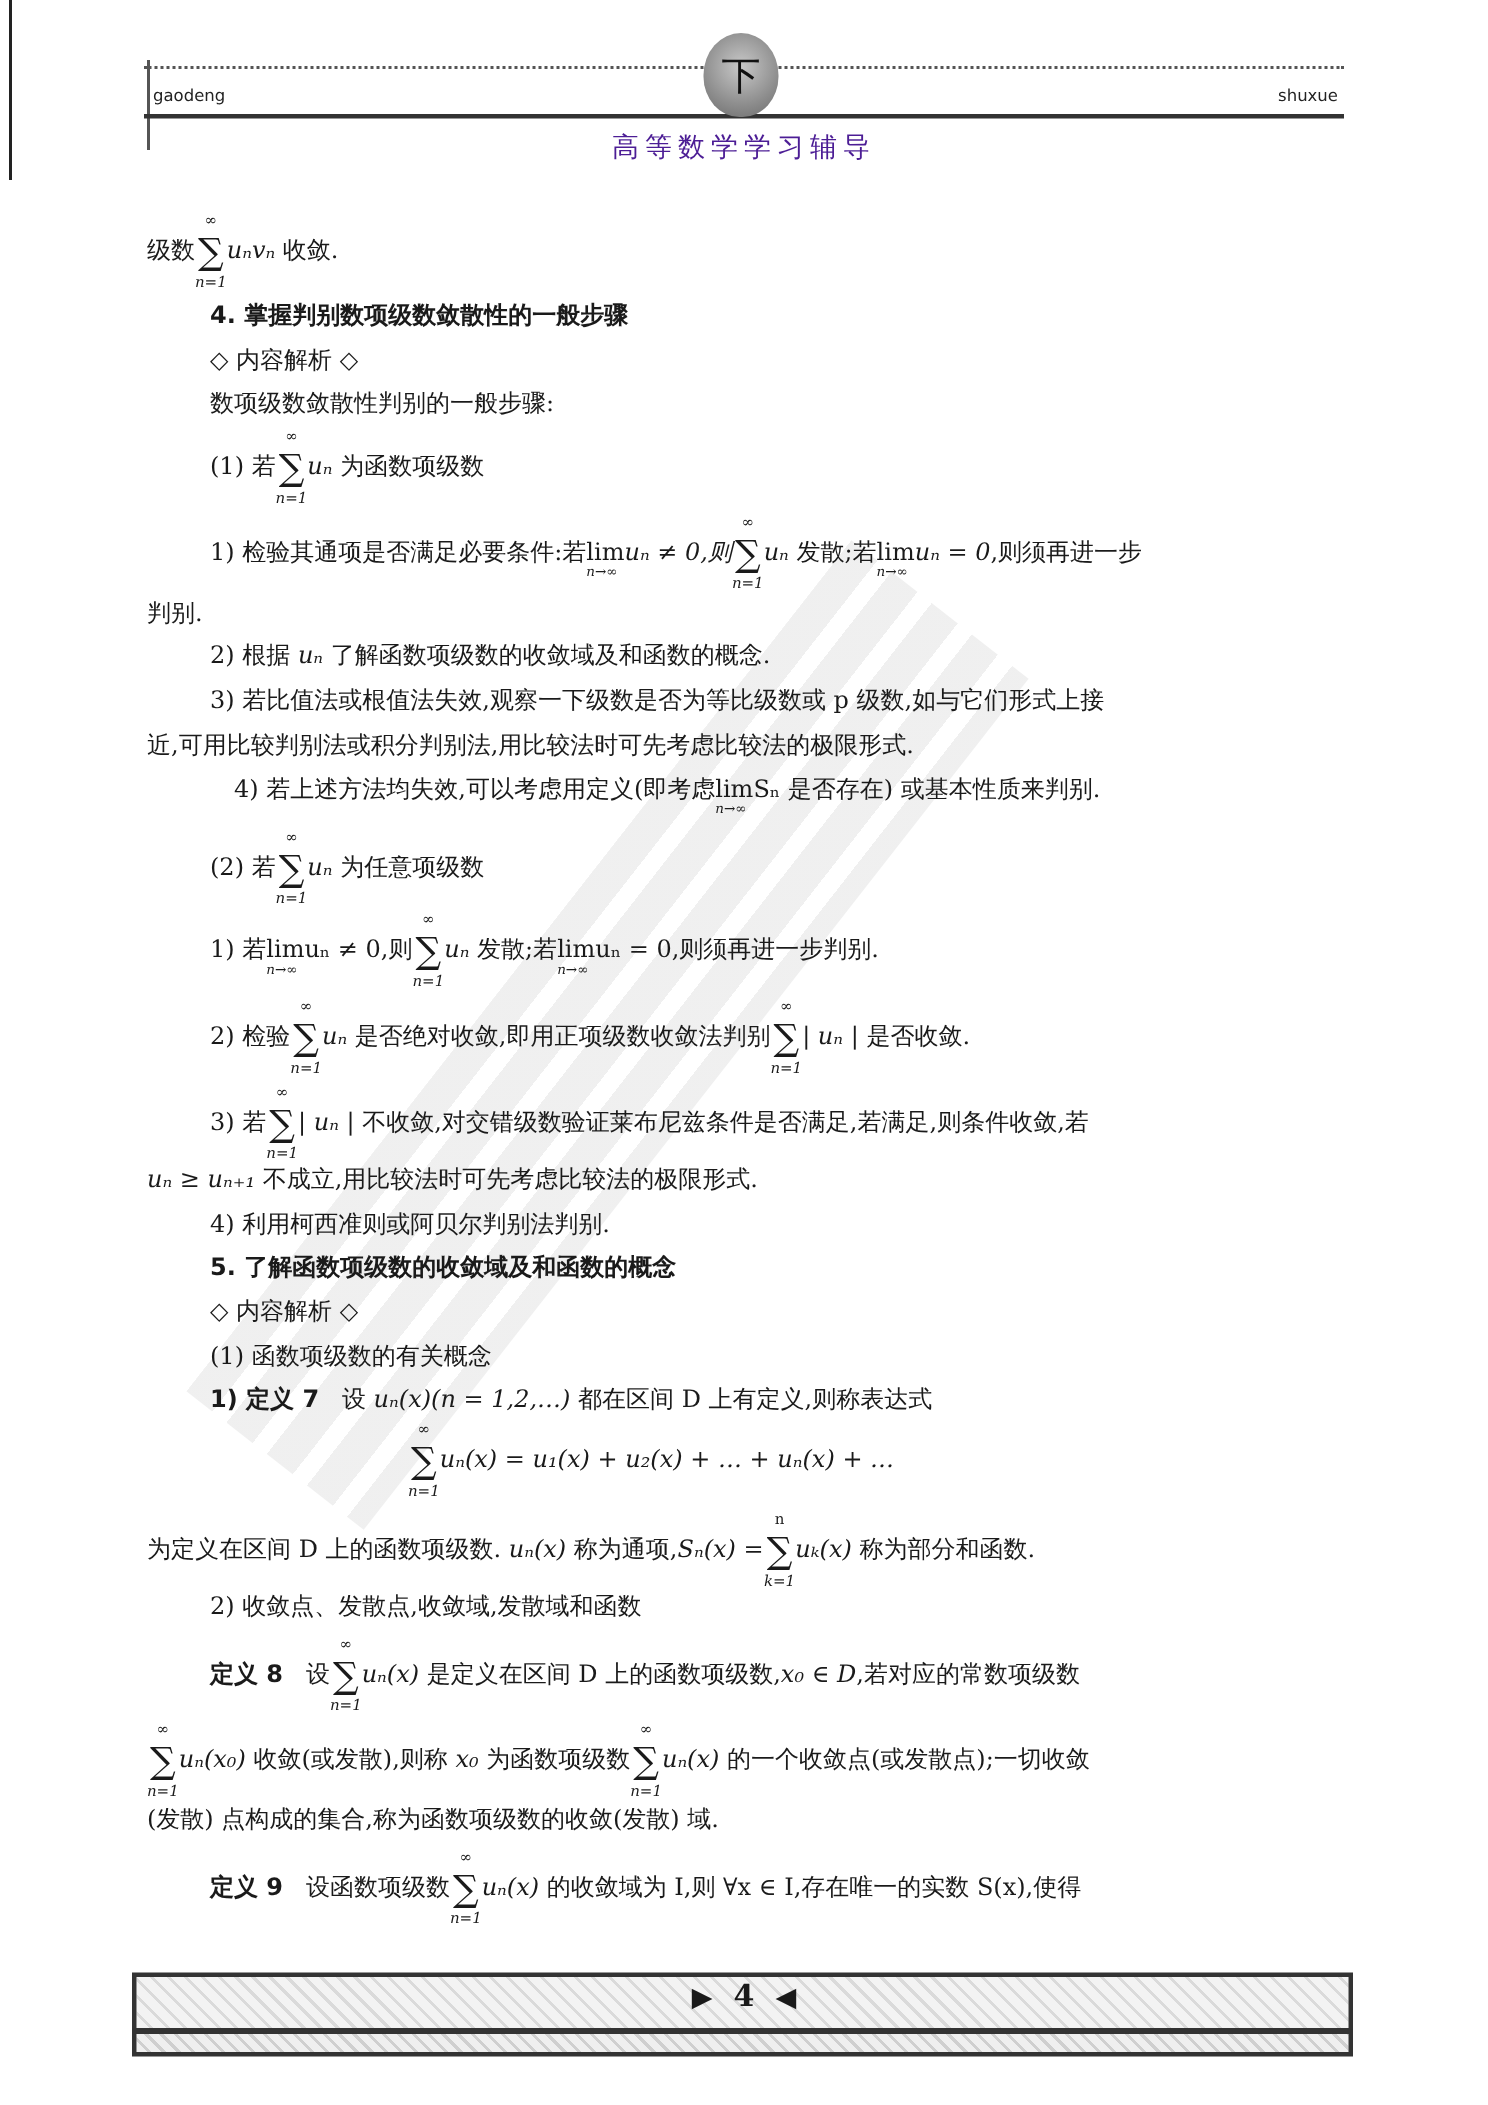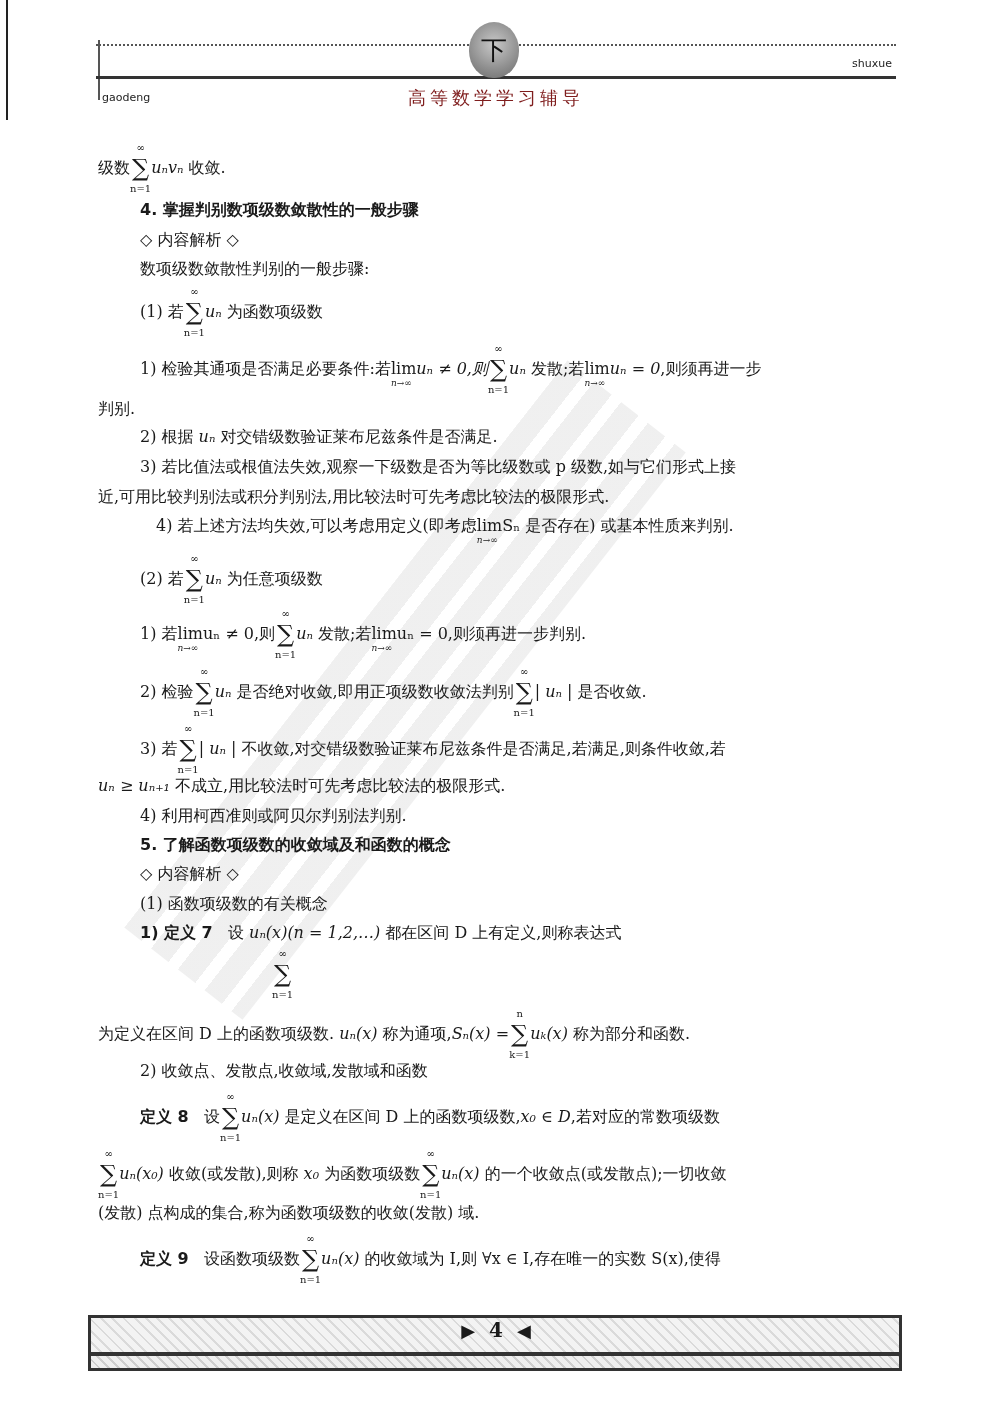--- a/index.html
+++ b/index.html
@@ -4,35 +4,35 @@
 <style>
   html, body { margin: 0; padding: 0; background: #ffffff; }
   body { width: 992px; height: 1403px; position: relative; overflow: hidden;
          font-family: "DejaVu Serif", "Liberation Serif", serif; color: #1a1a1a; }
   .abs { position: absolute; }
   .left-rule { left: 6px; top: 0; width: 2px; height: 120px; background: #222; }
   .left-tick { left: 6px; width: 2px; background: #333; }
   .header-box { left: 96px; top: 44px; width: 800px; height: 30px;
                 border-top: 2px dotted #555; border-bottom: 3px solid #333; }
   .header-box .side { position: absolute; top: 11px; font-family: "DejaVu Sans", sans-serif; font-size: 11px; color: #222; }
-  .header-box .l { left: 6px; margin-top: 34px; }
+  .header-box .l { left: 6px; }
   .header-box .r { right: 4px; }
   .volume-badge { left: 469px; top: 22px; width: 50px; height: 56px; border-radius: 50% 50% 48% 48%;
                   background: radial-gradient(circle at 50% 40%, #c8c8c8, #8e8e8e 60%, #6a6a6a);
                   display: flex; align-items: center; justify-content: center;
                   font-size: 26px; color: #111; font-family: "DejaVu Serif", serif; }
   .book-title { left: 0; width: 992px; top: 86px; text-align: center; font-size: 18px; letter-spacing: 4px;
-                font-family: "DejaVu Sans", sans-serif; color: #7f1d1d; }
+                font-family: "DejaVu Sans", sans-serif; color: #4c1d95; }
   .line { position: absolute; font-size: 16px; line-height: 22px; white-space: nowrap; }
   .bold { font-weight: bold; font-family: "DejaVu Sans", sans-serif; }
   .m { font-style: italic; font-family: "DejaVu Serif", serif; }
   .sum { display: inline-block; position: relative; text-align: center; vertical-align: middle; margin: 0 2px; }
   .sum .op { font-size: 24px; line-height: 24px; display: block; }
   .sum .up { position: absolute; top: -14px; left: 0; right: 0; font-size: 10px; line-height: 12px; }
-  .sum .lo { position: absolute; bottom: -15px; left: -6px; right: -6px; font-size: 10px; line-height: 12px; }
+  .sum .lo { position: absolute; bottom: -15px; left: -6px; right: -6px; font-size: 10px; line-height: 12px; font-style: italic; }
   .lim { display: inline-block; position: relative; }
   .lim .lo { position: absolute; bottom: -14px; left: 0; font-size: 9px; font-style: italic; white-space: nowrap; }
   .watermark { left: 330px; top: 330px; width: 150px; height: 720px; transform: rotate(38deg); transform-origin: center;
                background: repeating-linear-gradient(90deg, rgba(170,170,170,0.18) 0 22px, rgba(255,255,255,0) 22px 34px); }
   .footer-bar { left: 88px; top: 1315px; width: 808px; height: 34px; border: 3px solid #333;
                 background: repeating-linear-gradient(45deg, #f3f3f3 0 6px, #dadada 6px 8px); }
   .footer-bar2 { left: 88px; top: 1353px; width: 808px; height: 12px; border: 3px solid #333;
                  background: repeating-linear-gradient(45deg, #efefef 0 5px, #cfcfcf 5px 7px); }
   .page-num { left: 0; width: 992px; top: 1318px; text-align: center; font-size: 20px; font-weight: bold; }
   .tri { display: inline-block; font-size: 18px; margin: 0 14px; }
@@ -63,21 +63,21 @@
 <div class="line" style="left:140px;top:300px">
   <span>(1) 若</span><span class="sum"><span class="up">∞</span><span class="op">∑</span><span class="lo">n=1</span></span><span class="m">uₙ</span><span> 为函数项级数</span>
 </div>
 
 <div class="line" style="left:140px;top:357px">
   <span>1) 检验其通项是否满足必要条件:若</span><span class="lim"><span>lim</span><span class="lo">n→∞</span></span><span class="m">uₙ ≠ 0,则</span><span class="sum"><span class="up">∞</span><span class="op">∑</span><span class="lo">n=1</span></span><span class="m">uₙ</span><span> 发散;若</span><span class="lim"><span>lim</span><span class="lo">n→∞</span></span><span class="m">uₙ = 0</span><span>,则须再进一步</span>
 </div>
 <div class="line" style="left:98px;top:398px">判别.</div>
 
 <div class="line" style="left:140px;top:426px">
-  <span>2) 根据 </span><span class="m">uₙ</span><span> 对交错级数验证莱布尼兹条件是否满足.</span>
+  <span>2) 根据 </span><span class="m">uₙ</span><span> 了解函数项级数的收敛域及和函数的概念.</span>
 </div>
 <div class="line" style="left:140px;top:456px">3) 若比值法或根值法失效,观察一下级数是否为等比级数或 p 级数,如与它们形式上接</div>
 <div class="line" style="left:98px;top:486px">近,可用比较判别法或积分判别法,用比较法时可先考虑比较法的极限形式.</div>
 <div class="line" style="left:156px;top:515px">
   <span>4) 若上述方法均失效,可以考虑用定义(即考虑</span><span class="lim"><span>limSₙ</span><span class="lo">n→∞</span></span><span> 是否存在) 或基本性质来判别.</span>
 </div>
 
 <div class="line" style="left:140px;top:567px">
   <span>(2) 若</span><span class="sum"><span class="up">∞</span><span class="op">∑</span><span class="lo">n=1</span></span><span class="m">uₙ</span><span> 为任意项级数</span>
 </div>
@@ -99,21 +99,21 @@
 <div class="line" style="left:140px;top:805px">4) 利用柯西准则或阿贝尔判别法判别.</div>
 
 <div class="line bold" style="left:140px;top:834px">5. 了解函数项级数的收敛域及和函数的概念</div>
 <div class="line" style="left:140px;top:863px">◇ 内容解析 ◇</div>
 <div class="line" style="left:140px;top:893px">(1) 函数项级数的有关概念</div>
 <div class="line" style="left:140px;top:922px">
   <span class="bold">1) 定义 7</span>&nbsp;&nbsp;&nbsp;<span>设 </span><span class="m">uₙ(x)(n = 1,2,…)</span><span> 都在区间 D 上有定义,则称表达式</span>
 </div>
 
 <div class="line" style="left:272px;top:962px">
-  <span class="sum"><span class="up">∞</span><span class="op">∑</span><span class="lo">n=1</span></span>
+  <span class="sum"><span class="up">∞</span><span class="op">∑</span><span class="lo">n=1</span></span><span class="m">uₙ(x) = u₁(x) + u₂(x) + … + uₙ(x) + …</span>
 </div>
 
 <div class="line" style="left:98px;top:1022px">
   <span>为定义在区间 D 上的函数项级数. </span><span class="m">uₙ(x)</span><span> 称为通项,</span><span class="m">Sₙ(x) =</span><span class="sum"><span class="up">n</span><span class="op">∑</span><span class="lo">k=1</span></span><span class="m">uₖ(x)</span><span> 称为部分和函数.</span>
 </div>
 
 <div class="line" style="left:140px;top:1060px">2) 收敛点、发散点,收敛域,发散域和函数</div>
 
 <div class="line" style="left:140px;top:1105px">
   <span class="bold">定义 8</span>&nbsp;&nbsp;&nbsp;<span>设</span><span class="sum"><span class="up">∞</span><span class="op">∑</span><span class="lo">n=1</span></span><span class="m">uₙ(x)</span><span> 是定义在区间 D 上的函数项级数,</span><span class="m">x₀ ∈ D</span><span>,若对应的常数项级数</span>

